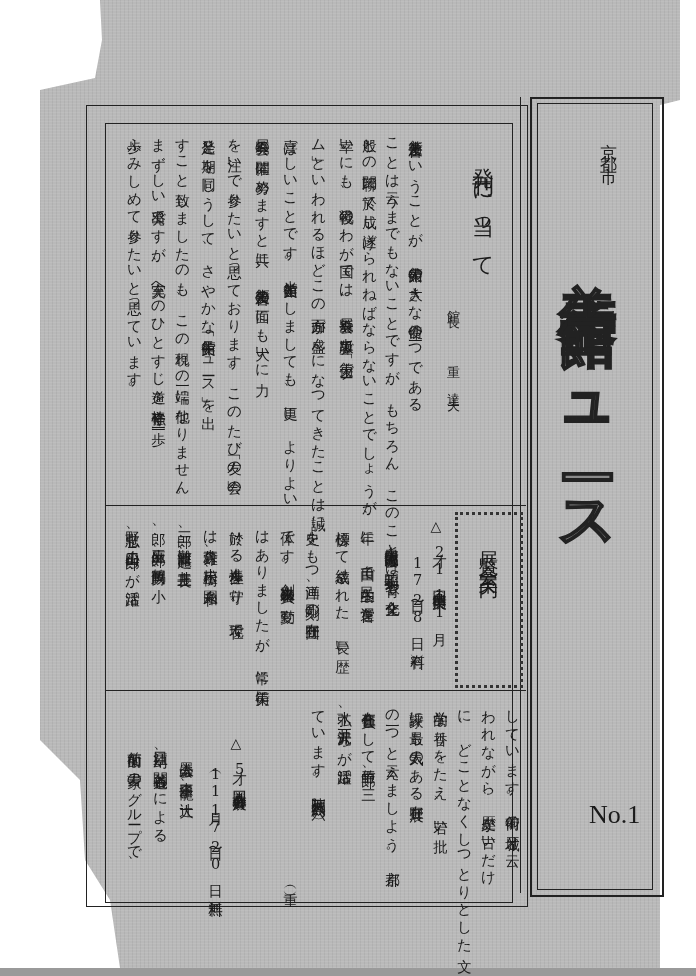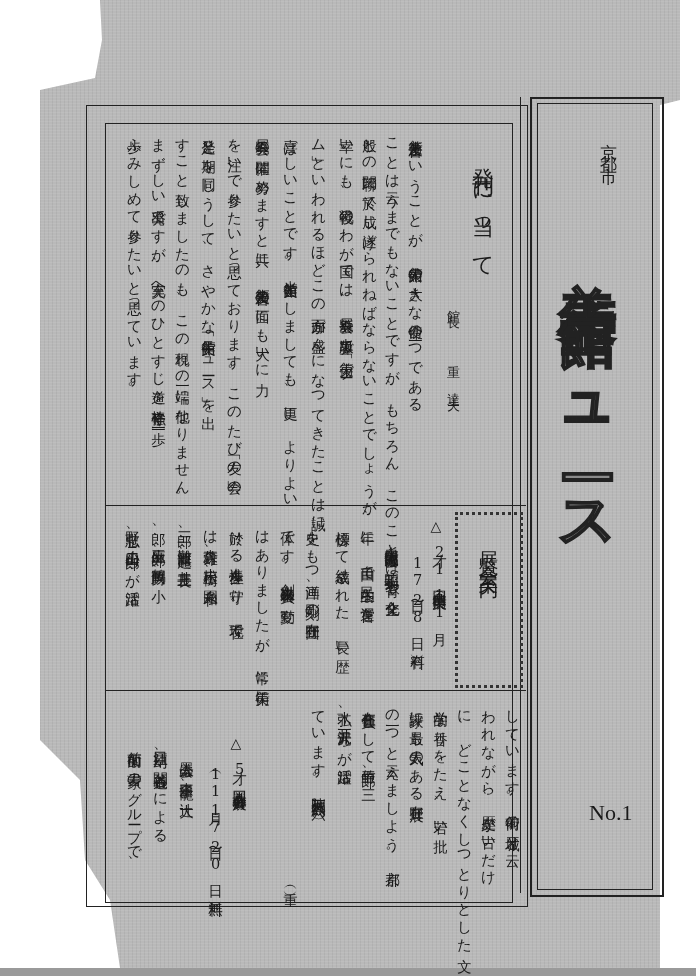--- a/index.html
+++ b/index.html
@@ -23,21 +23,21 @@
   .v { writing-mode:vertical-rl; text-orientation:upright; position:absolute; }
   .body-text { font-size:14.5px; line-height:23.5px; letter-spacing:1.2px; }
 
   .greeting-title { font-size:22px; letter-spacing:8px; }
   .author { font-size:13px; letter-spacing:6px; }
 
   .mast-city { font-size:17px; letter-spacing:12px; }
   .mast-title { font-size:58px; line-height:64px; font-weight:bold; letter-spacing:16px;
                 color:#8a8a8a; -webkit-text-stroke:2px #222;
                 font-family:"DejaVu Sans","Liberation Sans",sans-serif; }
-  .mast-no { position:absolute; font-size:22px; font-family:"Liberation Serif",serif; }
+  .mast-no { position:absolute; font-size:26px; font-family:"Liberation Serif",serif; }
 
   .exh-box { position:absolute; left:455px; top:512px; width:62px; height:170px;
              border:3px dotted #333; }
   .exh-title { font-size:20px; letter-spacing:7px; }
   .tri { font-size:14px; }
 </style>
 </head>
 <body>
 
 <div class="paper"></div>

